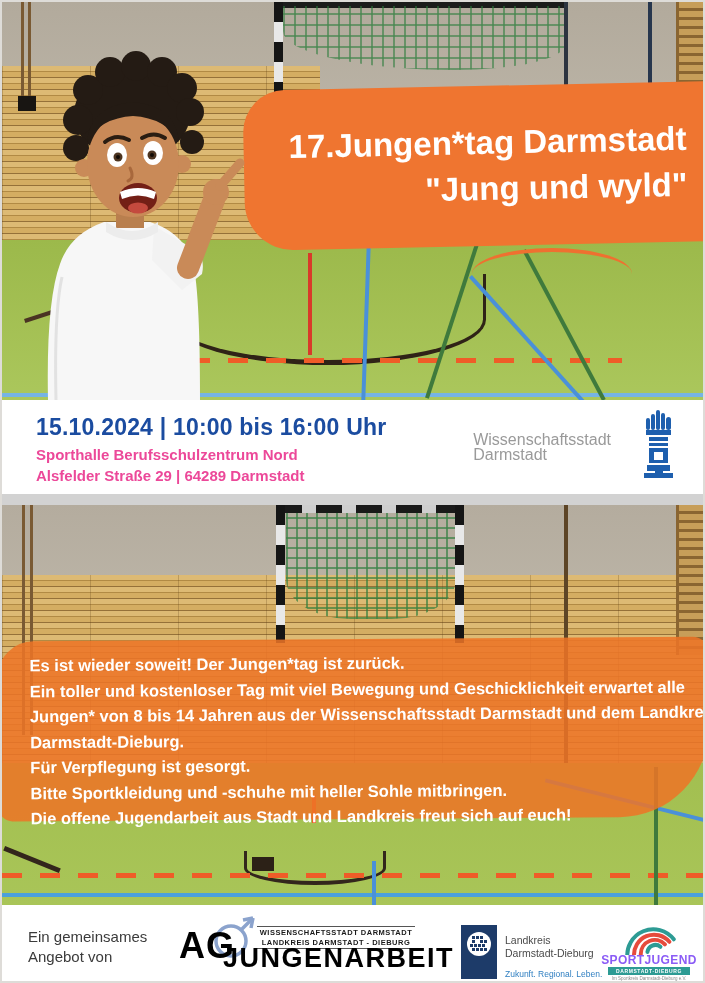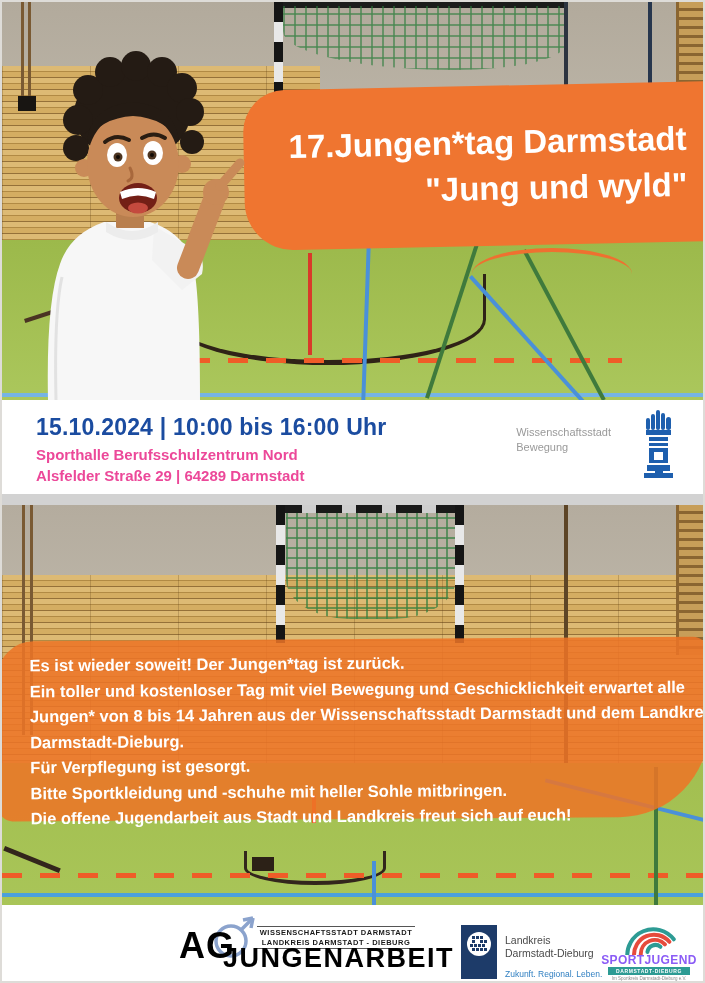--- a/index.html
+++ b/index.html
@@ -42,21 +42,21 @@
   #banner{left:242px;top:84px;right:-14px;height:160px;background:#EF7530;
           border-radius:42px 0 0 48px;transform:rotate(-1.2deg);z-index:5;
           display:flex;flex-direction:column;justify-content:center;align-items:flex-end;
           padding-right:30px;box-sizing:border-box;}
   #banner .t{color:#fff;font-weight:bold;font-size:33px;line-height:1.4;white-space:nowrap;}
 
   
   #infoband{left:0;top:398px;width:701px;height:94px;background:#fff;margin-left:8px;}
   .date{left:26px;top:14px;color:#1B4CA0;font-weight:bold;font-size:23px;letter-spacing:.2px;}
   .venue{left:26px;top:44px;color:#ec4899;font-weight:bold;font-size:15px;line-height:21px;}
-  .citylogo-text{right:100px;top:25px;color:#9a9a9a;font-size:11px;line-height:15px;}
+  .citylogo-text{right:100px;top:32px;color:#9a9a9a;font-size:16px;line-height:15px;}
   #divider{left:0;top:492px;width:701px;height:11px;background:#d2d2d2;}
 
   
   #photo2{left:0;top:503px;width:701px;height:400px;overflow:hidden;
           background:linear-gradient(#b4ac9e,#c6c0b3 60%);}
   .p2-wood{left:0;top:70px;right:0;height:192px;
     background:
       repeating-linear-gradient(90deg, rgba(92,62,22,.25) 0 1px, transparent 1px 88px),
       repeating-linear-gradient(to bottom,#ddba74 0 5px,#b18a44 5px 6px,#d4ad62 6px 11px,#957139 11px 12px);}
   .p2-floor{left:0;top:258px;right:0;height:142px;background:linear-gradient(#a2bf50,#a9c558);}
@@ -183,21 +183,21 @@
   </div>
 
   <div class="abs" id="infoband">
     <div class="abs date">15.10.2024 | 10:00 bis 16:00 Uhr</div>
     <div class="abs venue">
       <div>Sporthalle Berufsschulzentrum Nord</div>
       <div>Alsfelder Straße 29 | 64289 Darmstadt</div>
     </div>
     <div class="abs citylogo-text">
       <div>Wissenschaftsstadt</div>
-      <div>Bewegung</div>
+      <div>Darmstadt</div>
     </div>
     <svg class="abs" style="right:34px;top:10px;" width="34" height="72" viewBox="0 0 34 72">
       <g fill="#1E5FAE">
         <rect x="3" y="8" width="4" height="12" rx="2"></rect>
         <rect x="8" y="4" width="4" height="16" rx="2"></rect>
         <rect x="13" y="0" width="4" height="20" rx="2"></rect>
         <rect x="18" y="3" width="4" height="17" rx="2"></rect>
         <rect x="23" y="7" width="5" height="13" rx="2.5"></rect>
         <rect x="3" y="20" width="25" height="5"></rect>
         <rect x="6" y="27" width="19" height="26"></rect>
@@ -243,20 +243,24 @@
       <div class="l">Ein toller und kostenloser Tag mit viel Bewegung und Geschicklichkeit erwartet alle</div>
       <div class="l">Jungen* von 8 bis 14 Jahren aus der Wissenschaftsstadt Darmstadt und dem Landkreis</div>
       <div class="l">Darmstadt-Dieburg.</div>
       <div class="l">Für Verpflegung ist gesorgt.</div>
       <div class="l">Bitte Sportkleidung und -schuhe mit heller Sohle mitbringen.</div>
       <div class="l">Die offene Jugendarbeit aus Stadt und Landkreis freut sich auf euch!</div>
     </div>
   </div>
 
   <div class="abs" id="footer">
+    <div class="abs offer">
+      <div>Ein gemeinsames</div>
+      <div>Angebot von</div>
+    </div>
 
     <div class="abs" id="aglogo">
       <svg class="abs" width="52" height="46" viewBox="0 0 52 46">
         <circle cx="22" cy="26" r="15" fill="none" stroke="#8ba3cd" stroke-width="3.5"></circle>
         <line x1="32" y1="15" x2="44" y2="3" stroke="#8ba3cd" stroke-width="3.5"></line>
         <path d="M44,3 L34,5 M44,3 L42,13" stroke="#8ba3cd" stroke-width="3.5" fill="none"></path>
       </svg>
       <div class="abs ag">AG</div>
       <div class="abs orgs">
         <div>WISSENSCHAFTSSTADT DARMSTADT</div>

